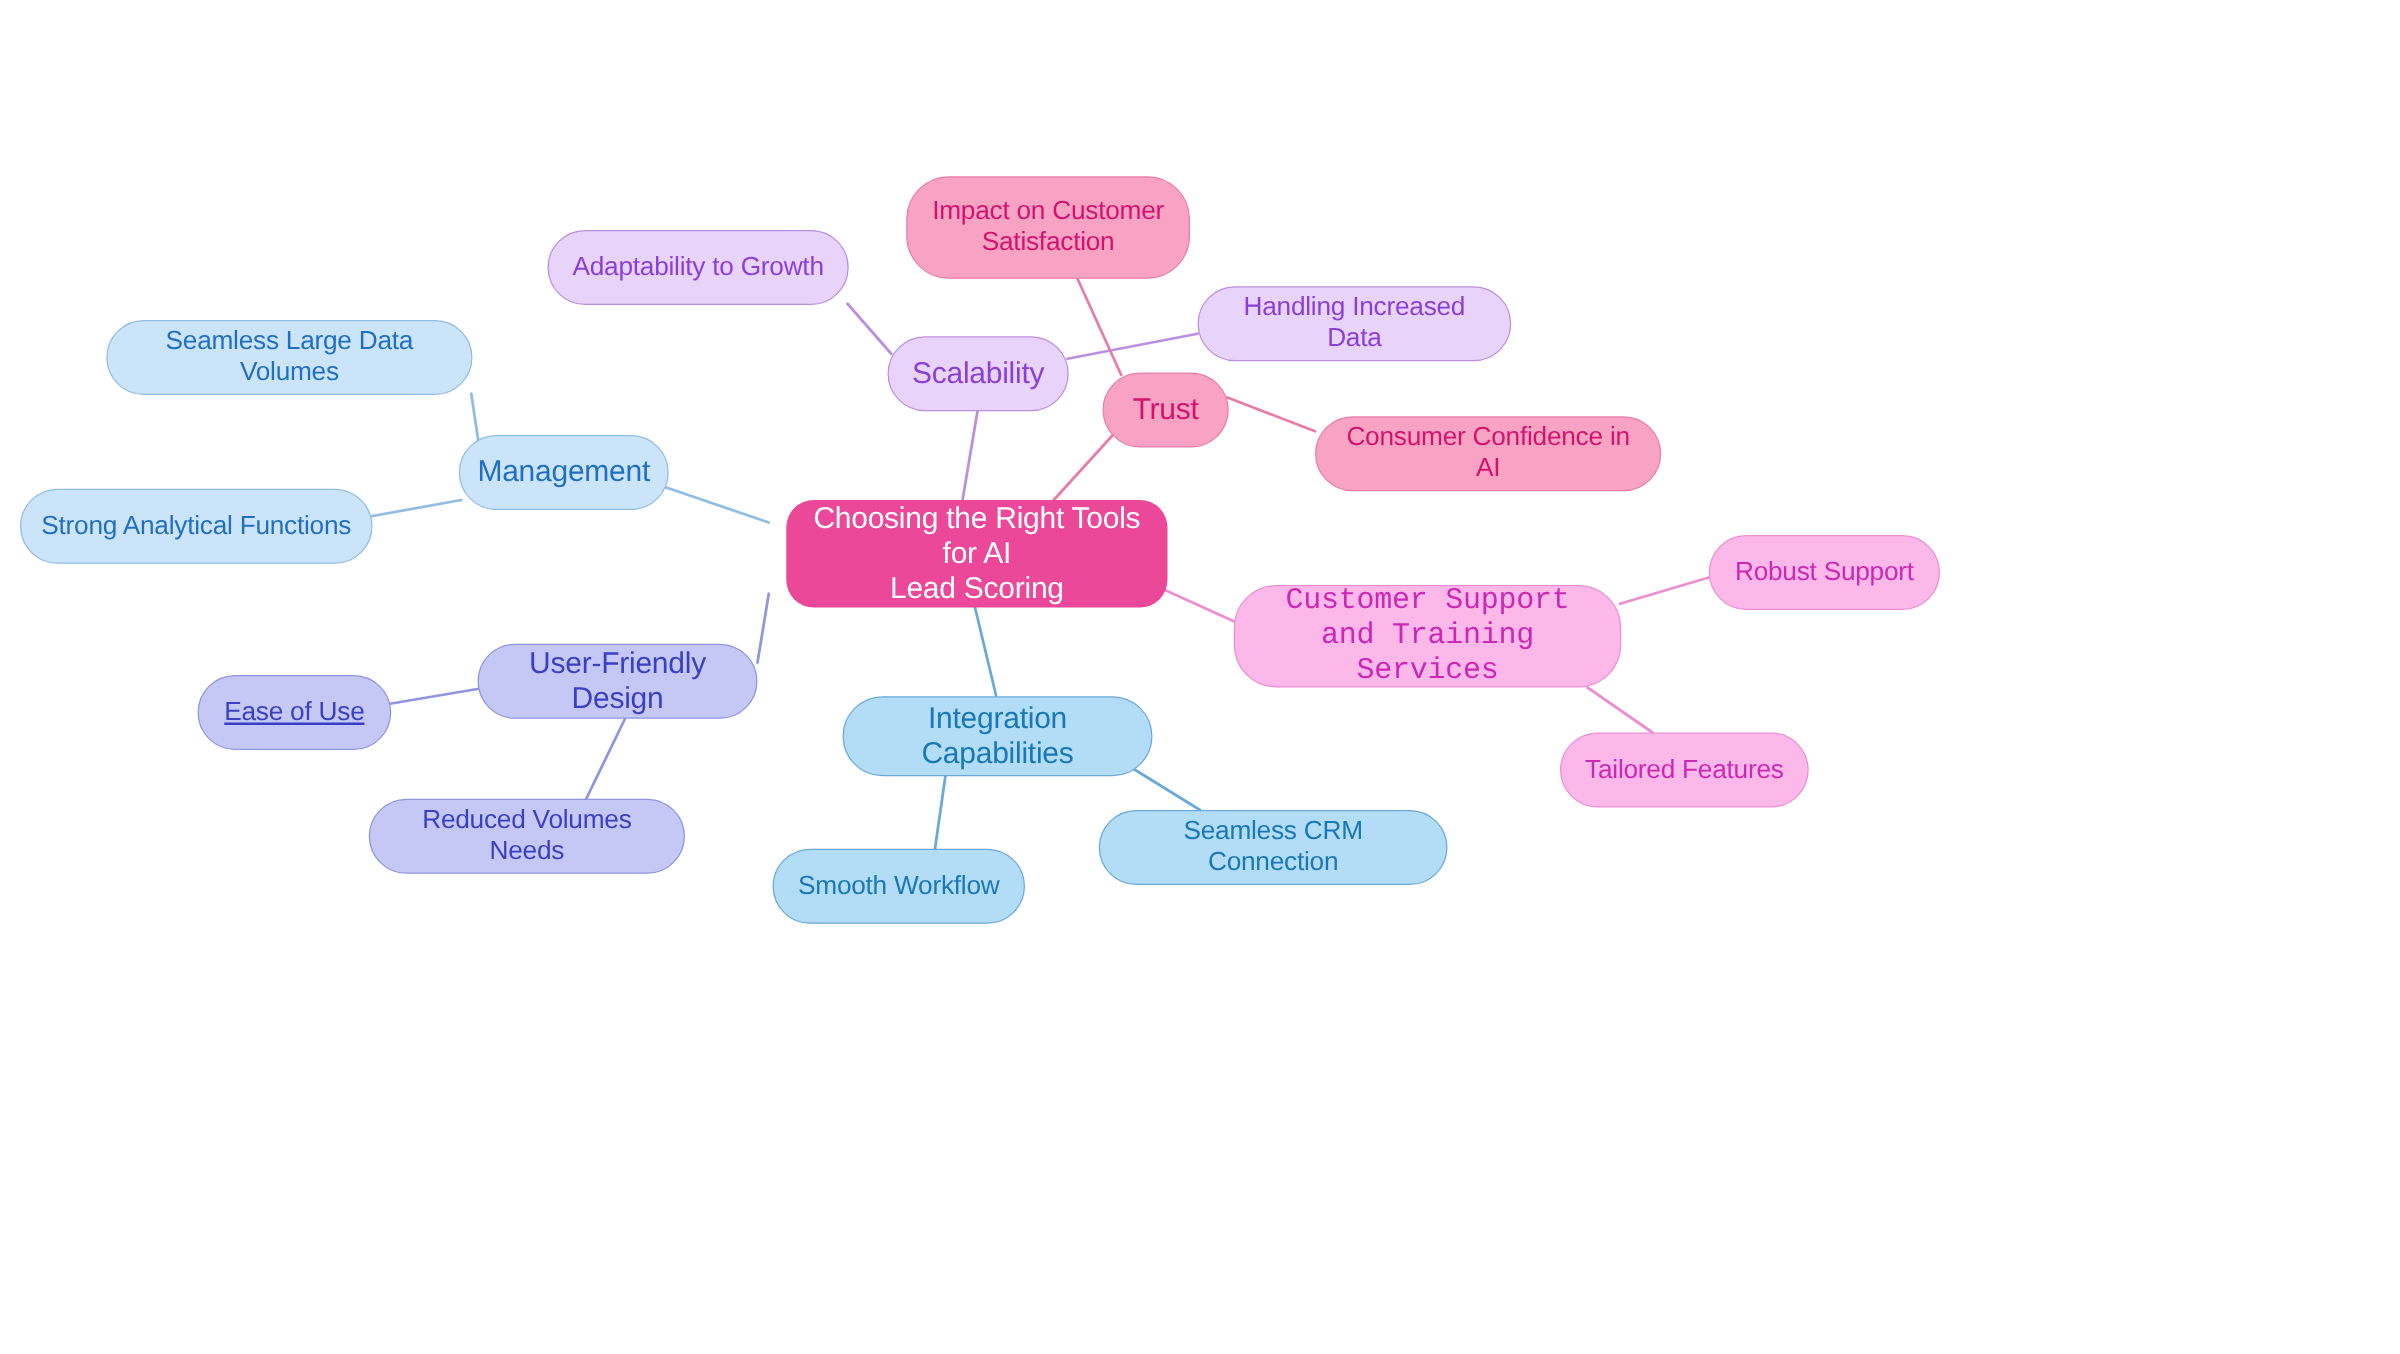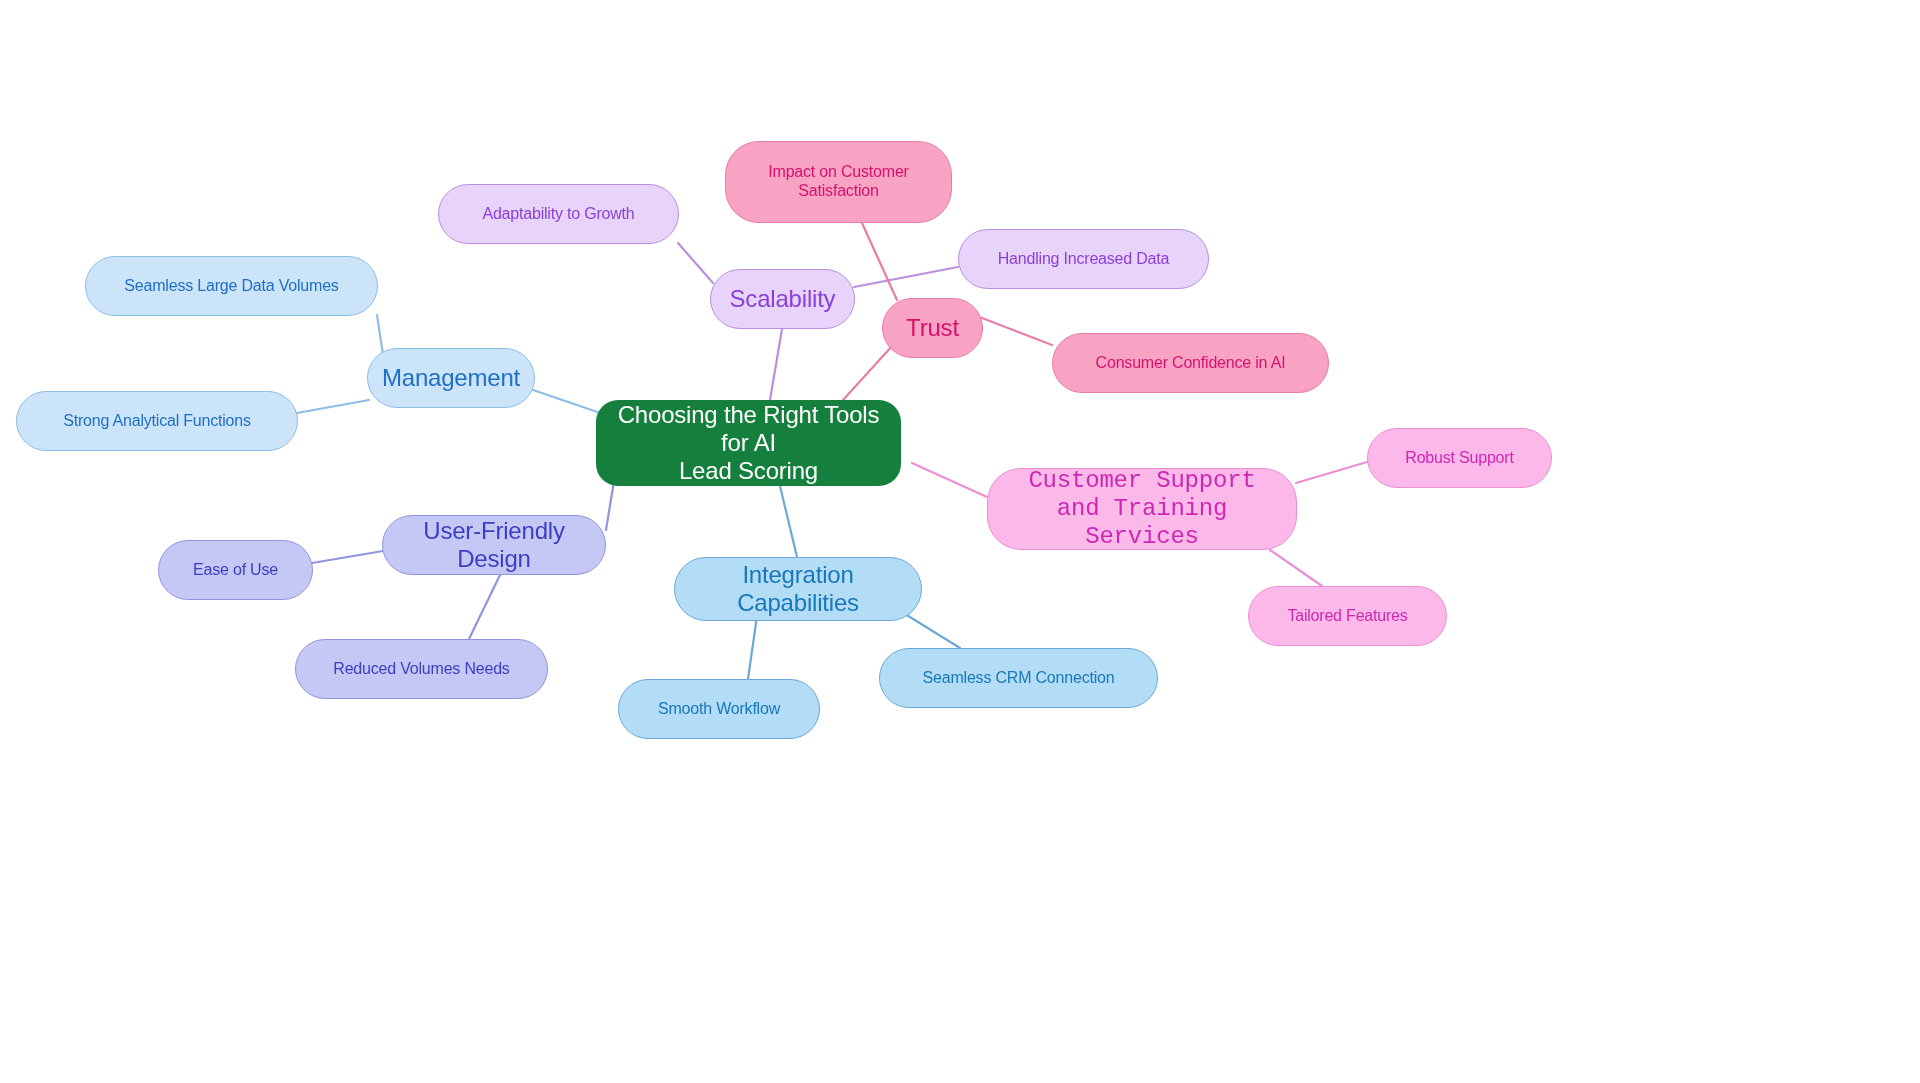--- a/index.html
+++ b/index.html
@@ -44,21 +44,21 @@
     letter-spacing: -0.2px;
     border-width: 0;
   }
   .node-branch {
     border-radius: 34px;
     font-size: 24px;
     letter-spacing: -0.2px;
   }
   .node-leaf {
     border-radius: 34px;
-    font-size: 16px;
+    font-size: 21px;
     letter-spacing: -0.2px;
   }
 </style>
 </head>
 <body>
 
 <div id="canvas">
   <svg id="edge-layer" viewBox="0 0 1920 1083" preserveAspectRatio="none">
       <line x1="615" y1="418" x2="533" y2="390" stroke="#8fbde4" stroke-width="2.2" stroke-linecap="round"></line>
       <line x1="383" y1="355" x2="377" y2="315" stroke="#8fbde4" stroke-width="2.2" stroke-linecap="round"></line>
@@ -73,36 +73,36 @@
       <line x1="1296" y1="483" x2="1367" y2="462" stroke="#ec8ed2" stroke-width="2.2" stroke-linecap="round"></line>
       <line x1="1270" y1="550" x2="1322" y2="586" stroke="#ec8ed2" stroke-width="2.2" stroke-linecap="round"></line>
       <line x1="780" y1="486" x2="797" y2="557" stroke="#6ba9d8" stroke-width="2.2" stroke-linecap="round"></line>
       <line x1="757" y1="616" x2="748" y2="679" stroke="#6ba9d8" stroke-width="2.2" stroke-linecap="round"></line>
       <line x1="905" y1="614" x2="960" y2="648" stroke="#6ba9d8" stroke-width="2.2" stroke-linecap="round"></line>
       <line x1="615" y1="475" x2="606" y2="530" stroke="#9095e0" stroke-width="2.2" stroke-linecap="round"></line>
       <line x1="383" y1="551" x2="312" y2="563" stroke="#9095e0" stroke-width="2.2" stroke-linecap="round"></line>
       <line x1="500" y1="575" x2="469" y2="639" stroke="#9095e0" stroke-width="2.2" stroke-linecap="round"></line>
     </svg>
   <div id="node-layer">
-      <div class="node node-root" style="left: 596px; top: 400px; width: 305px; height: 86px; background: #15803d; border-color: rgb(18, 22, 29); color: rgb(255, 255, 255);"><span>Choosing the Right Tools for AI
+      <div class="node node-root" style="left: 629px; top: 400px; width: 305px; height: 86px; background: #ec4899; border-color: rgb(18, 22, 29); color: rgb(255, 255, 255);"><span>Choosing the Right Tools for AI
 Lead Scoring</span></div>
       <div class="node node-branch" style="left: 367px; top: 348px; width: 168px; height: 60px; background: rgb(204, 228, 249); border-color: rgb(143, 189, 228); color: rgb(31, 111, 196);"><span>Management</span></div>
       <div class="node node-leaf" style="left: 85px; top: 256px; width: 293px; height: 60px; background: rgb(204, 228, 249); border-color: rgb(143, 189, 228); color: rgb(31, 111, 196);"><span>Seamless Large Data Volumes</span></div>
       <div class="node node-leaf" style="left: 16px; top: 391px; width: 282px; height: 60px; background: rgb(204, 228, 249); border-color: rgb(143, 189, 228); color: rgb(31, 111, 196);"><span>Strong Analytical Functions</span></div>
       <div class="node node-branch" style="left: 710px; top: 269px; width: 145px; height: 60px; background: rgb(232, 212, 250); border-color: rgb(187, 142, 224); color: rgb(139, 63, 217);"><span>Scalability</span></div>
       <div class="node node-leaf" style="left: 438px; top: 184px; width: 241px; height: 60px; background: rgb(232, 212, 250); border-color: rgb(187, 142, 224); color: rgb(139, 63, 217);"><span>Adaptability to Growth</span></div>
       <div class="node node-leaf" style="left: 958px; top: 229px; width: 251px; height: 60px; background: rgb(232, 212, 250); border-color: rgb(187, 142, 224); color: rgb(139, 63, 217);"><span>Handling Increased Data</span></div>
       <div class="node node-branch" style="left: 882px; top: 298px; width: 101px; height: 60px; background: rgb(249, 163, 196); border-color: rgb(232, 124, 168); color: rgb(212, 18, 110);"><span>Trust</span></div>
       <div class="node node-leaf" style="left: 725px; top: 141px; width: 227px; height: 82px; background: rgb(249, 163, 196); border-color: rgb(232, 124, 168); color: rgb(212, 18, 110);"><span>Impact on Customer
 Satisfaction</span></div>
       <div class="node node-leaf" style="left: 1052px; top: 333px; width: 277px; height: 60px; background: rgb(249, 163, 196); border-color: rgb(232, 124, 168); color: rgb(212, 18, 110);"><span>Consumer Confidence in AI</span></div>
       <div class="node node-branch" style="left: 987px; top: 468px; width: 310px; height: 82px; background: rgb(251, 184, 232); border-color: rgb(236, 142, 210); color: rgb(204, 40, 180); font-family: Liberation Mono, monospace;"><span>Customer Support and Training
 Services</span></div>
       <div class="node node-leaf" style="left: 1367px; top: 428px; width: 185px; height: 60px; background: rgb(251, 184, 232); border-color: rgb(236, 142, 210); color: rgb(204, 40, 180);"><span>Robust Support</span></div>
       <div class="node node-leaf" style="left: 1248px; top: 586px; width: 199px; height: 60px; background: rgb(251, 184, 232); border-color: rgb(236, 142, 210); color: rgb(204, 40, 180);"><span>Tailored Features</span></div>
       <div class="node node-branch" style="left: 674px; top: 557px; width: 248px; height: 64px; background: rgb(179, 220, 247); border-color: rgb(107, 169, 216); color: rgb(24, 120, 184);"><span>Integration Capabilities</span></div>
       <div class="node node-leaf" style="left: 618px; top: 679px; width: 202px; height: 60px; background: rgb(179, 220, 247); border-color: rgb(107, 169, 216); color: rgb(24, 120, 184);"><span>Smooth Workflow</span></div>
       <div class="node node-leaf" style="left: 879px; top: 648px; width: 279px; height: 60px; background: rgb(179, 220, 247); border-color: rgb(107, 169, 216); color: rgb(24, 120, 184);"><span>Seamless CRM Connection</span></div>
       <div class="node node-branch" style="left: 382px; top: 515px; width: 224px; height: 60px; background: rgb(197, 200, 245); border-color: rgb(144, 149, 224); color: rgb(59, 63, 196);"><span>User-Friendly Design</span></div>
-      <div class="node node-leaf" style="left: 158px; top: 540px; width: 155px; height: 60px; background: rgb(197, 200, 245); border-color: rgb(144, 149, 224); color: rgb(59, 63, 196);"><span>Ease of Use</span></div>
+      <div class="node node-leaf" style="left: 158px; top: 540px; width: 155px; height: 60px; background: rgb(197, 200, 245); border-color: rgb(144, 149, 224); color: rgb(59, 63, 196); text-decoration: underline;"><span>Ease of Use</span></div>
       <div class="node node-leaf" style="left: 295px; top: 639px; width: 253px; height: 60px; background: rgb(197, 200, 245); border-color: rgb(144, 149, 224); color: rgb(59, 63, 196);"><span>Reduced Volumes Needs</span></div>
     </div>
 </div>
 
 </body></html>

